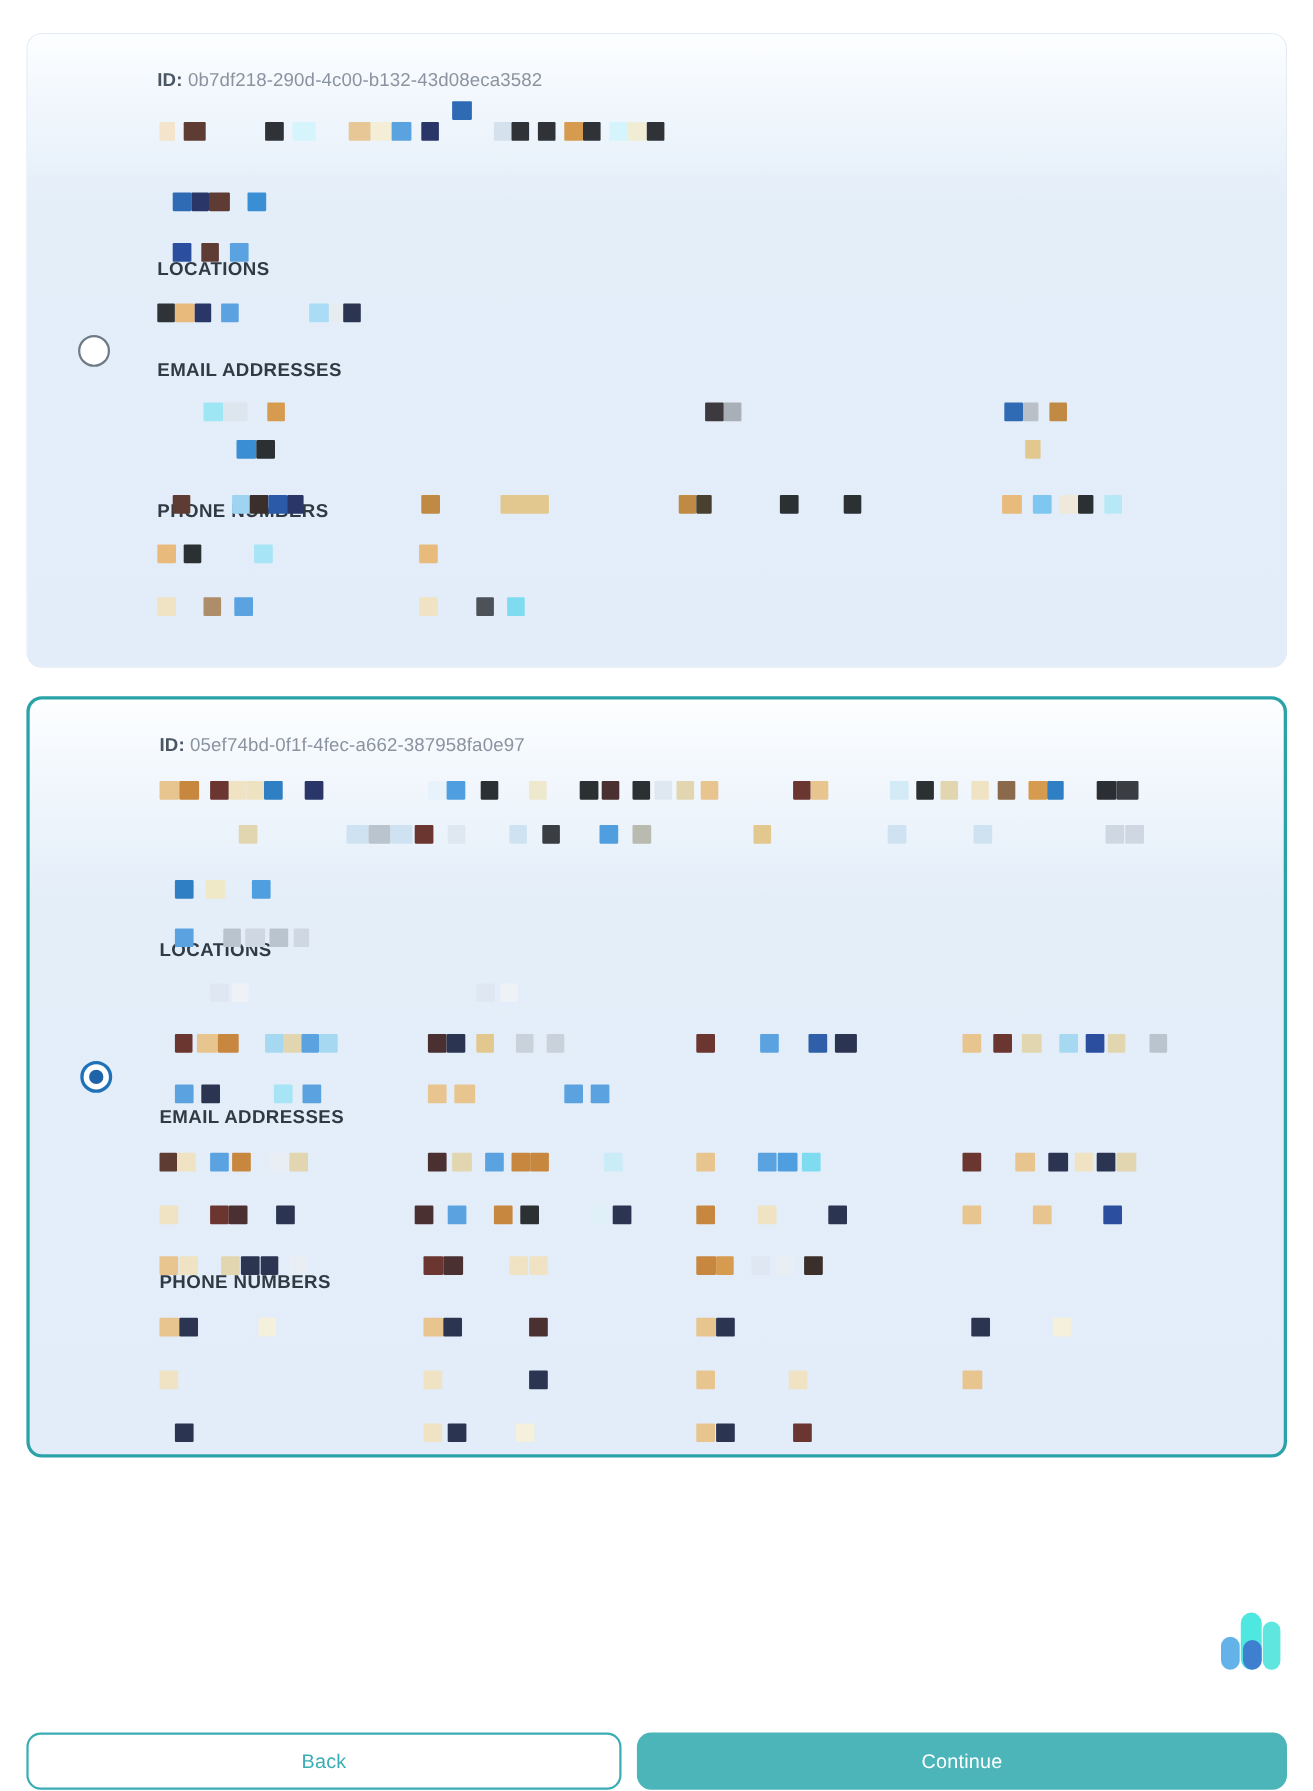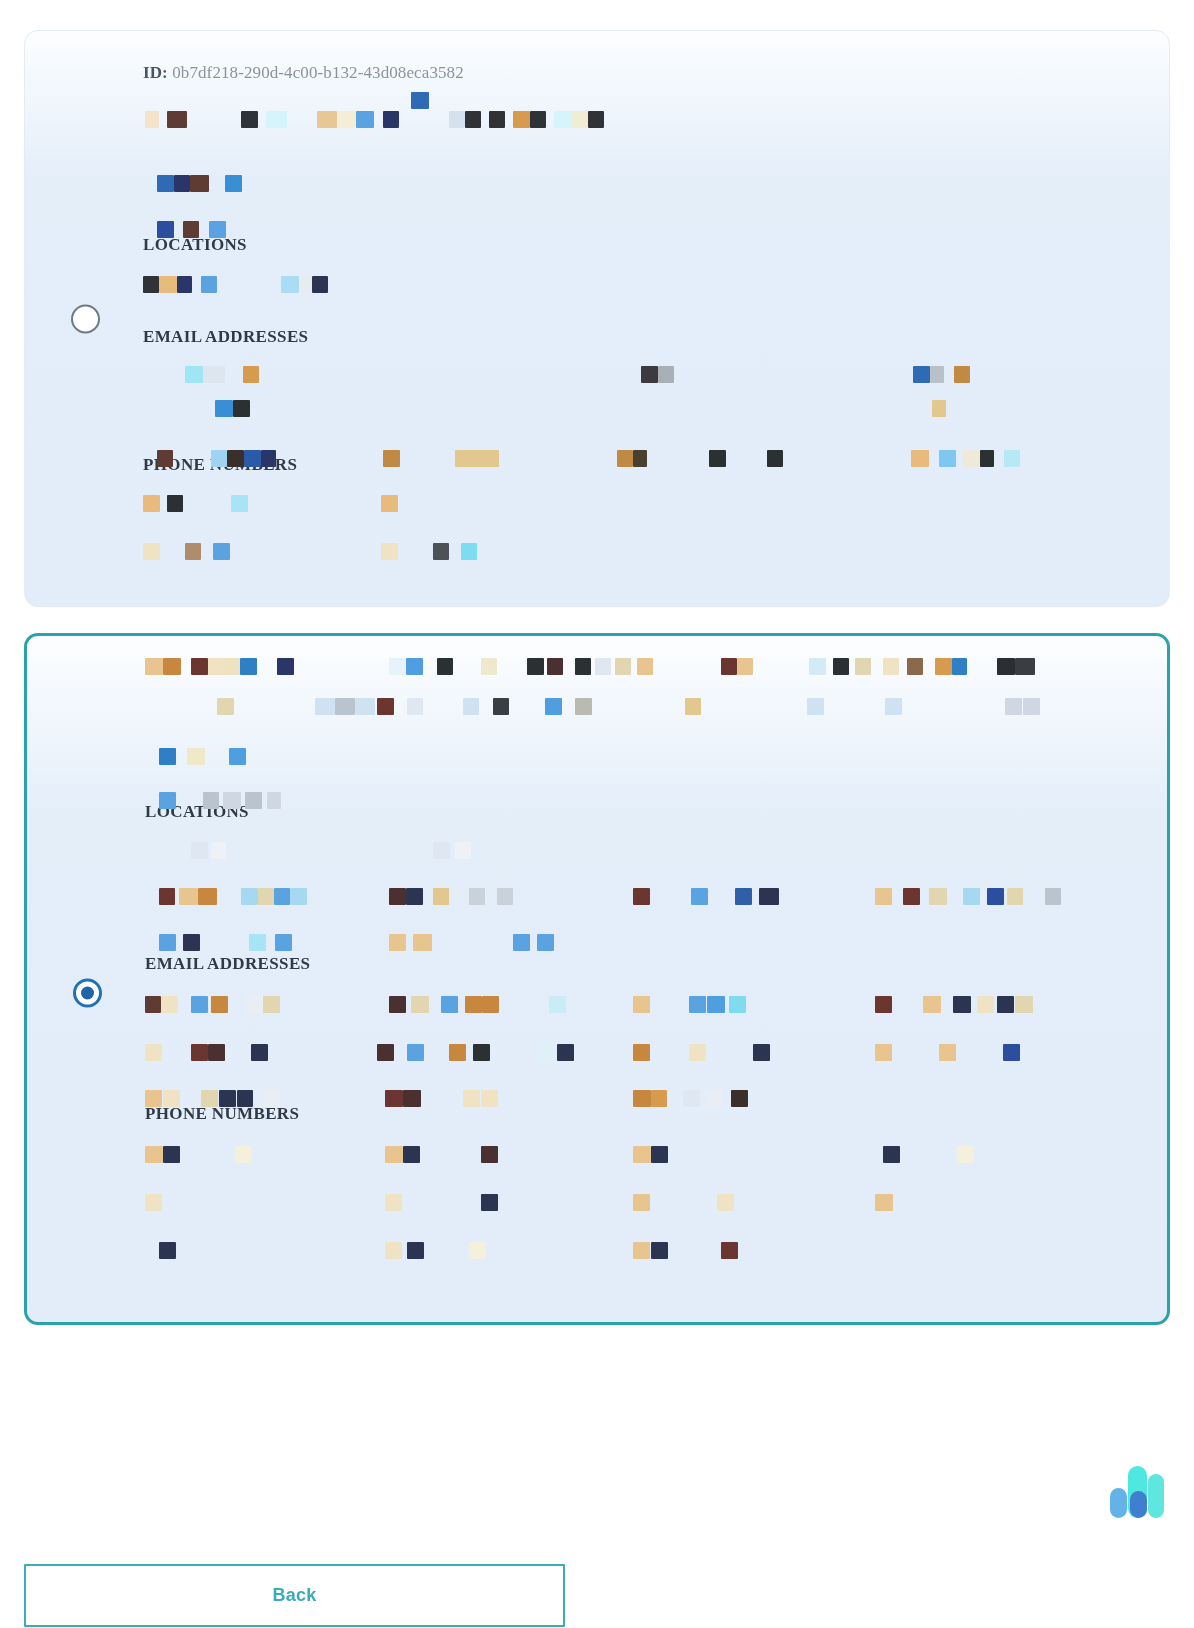--- a/index.html
+++ b/index.html
@@ -39,21 +39,20 @@
   
   .cards {
     margin-top: 30px;
   }
 
   .record-card {
     position: relative;
     border-radius: 14px;
     background: linear-gradient(180deg, #fdfeff 0%, #f3f8fd 9%, #e4eef9 26%, #e2edf9 100%);
     overflow: hidden;
-    font-family: Liberation Serif, serif;
   }
 
   .record-card.unselected {
     border: 1.5px solid #e3ebf4;
   }
 
   .record-card.selected {
     border: 3.5px solid #2aa3a8;
   }
 
@@ -125,24 +124,24 @@
   
   .footer {
     position: absolute;
     left: 24px;
     right: 24px;
     bottom: 31px;
     display: flex;
     gap: 14px;
   }
   .btn {
-    height: 63px;
-    border-radius: 1px;
+    height: 52px;
+    border-radius: 13px;
     font-size: 18px;
-    font-weight: bold;
+    font-weight: normal;
     display: flex;
     align-items: center;
     justify-content: center;
     cursor: pointer;
     letter-spacing: 0.2px;
   }
   .btn-back {
     flex: 0 0 541px;
     background: #ffffff;
     color: #3aacb4;
@@ -297,20 +296,24 @@
         </div>
 
       </div>
     </div>
 
     <div class="record-card card-2 selected">
       <div class="card-inner">
 
         <div class="radio on"></div>
 
+        <div class="record-id">
+          <span class="id-label">ID:</span>
+          <span>05ef74bd-0f1f-4fec-a662-387958fa0e97</span>
+        </div>
 
         <div class="redact-region" style="margin-top:14px;height:120px;">
           <div class="rline" style="top:8px;">
             <span class="blk" style="left:0px;width:18px;background:#e8c48f;"></span>
             <span class="blk" style="left:18px;width:18px;background:#c8873f;"></span>
             <span class="blk" style="left:46px;width:17px;background:#6b3530;"></span>
             <span class="blk" style="left:63px;width:16px;background:#f0e3c3;"></span>
             <span class="blk" style="left:79px;width:16px;background:#eee3c0;"></span>
             <span class="blk" style="left:95px;width:17px;background:#2f7fc4;"></span>
             <span class="blk" style="left:132px;width:17px;background:#2b3668;"></span>
@@ -518,15 +521,16 @@
 
   <div class="chat-widget">
     <span class="bar bar-a"></span>
     <span class="bar bar-b"></span>
     <span class="bar bar-c"></span>
     <span class="bar bar-d"></span>
   </div>
 
   <div class="footer">
     <div class="btn btn-back">Back</div>
+    <div class="btn btn-continue">Continue</div>
   </div>
 
 </div>
 
 </body></html>

